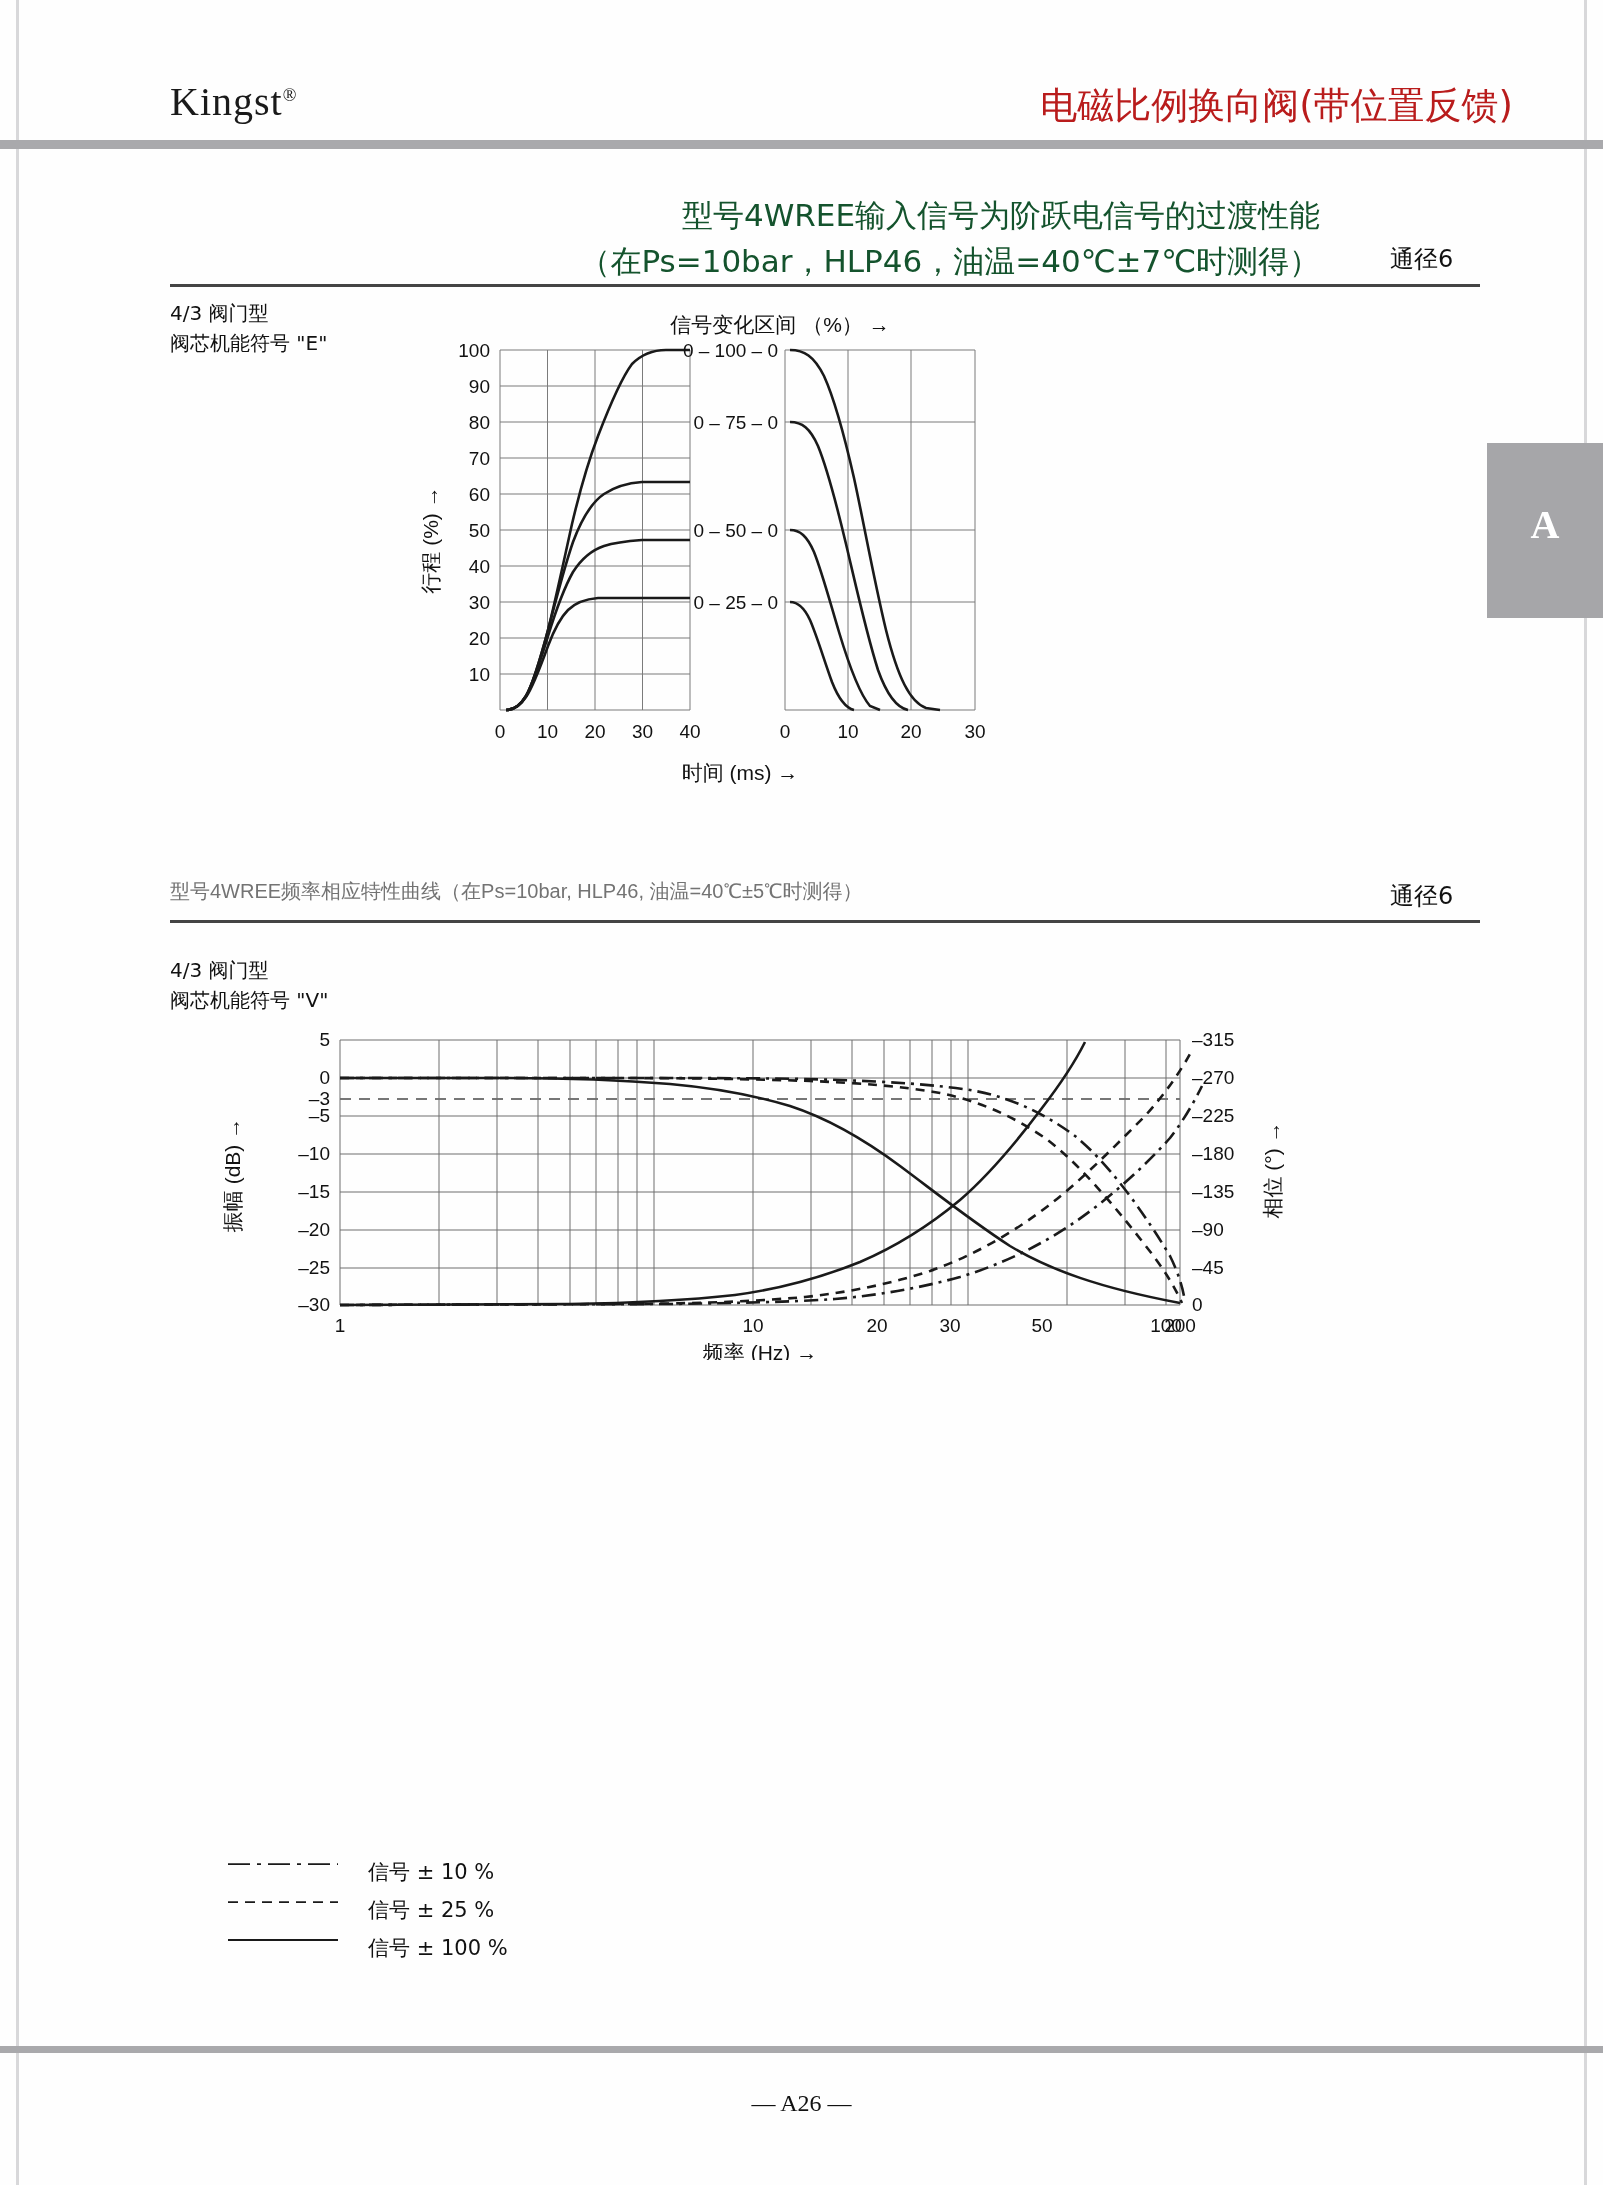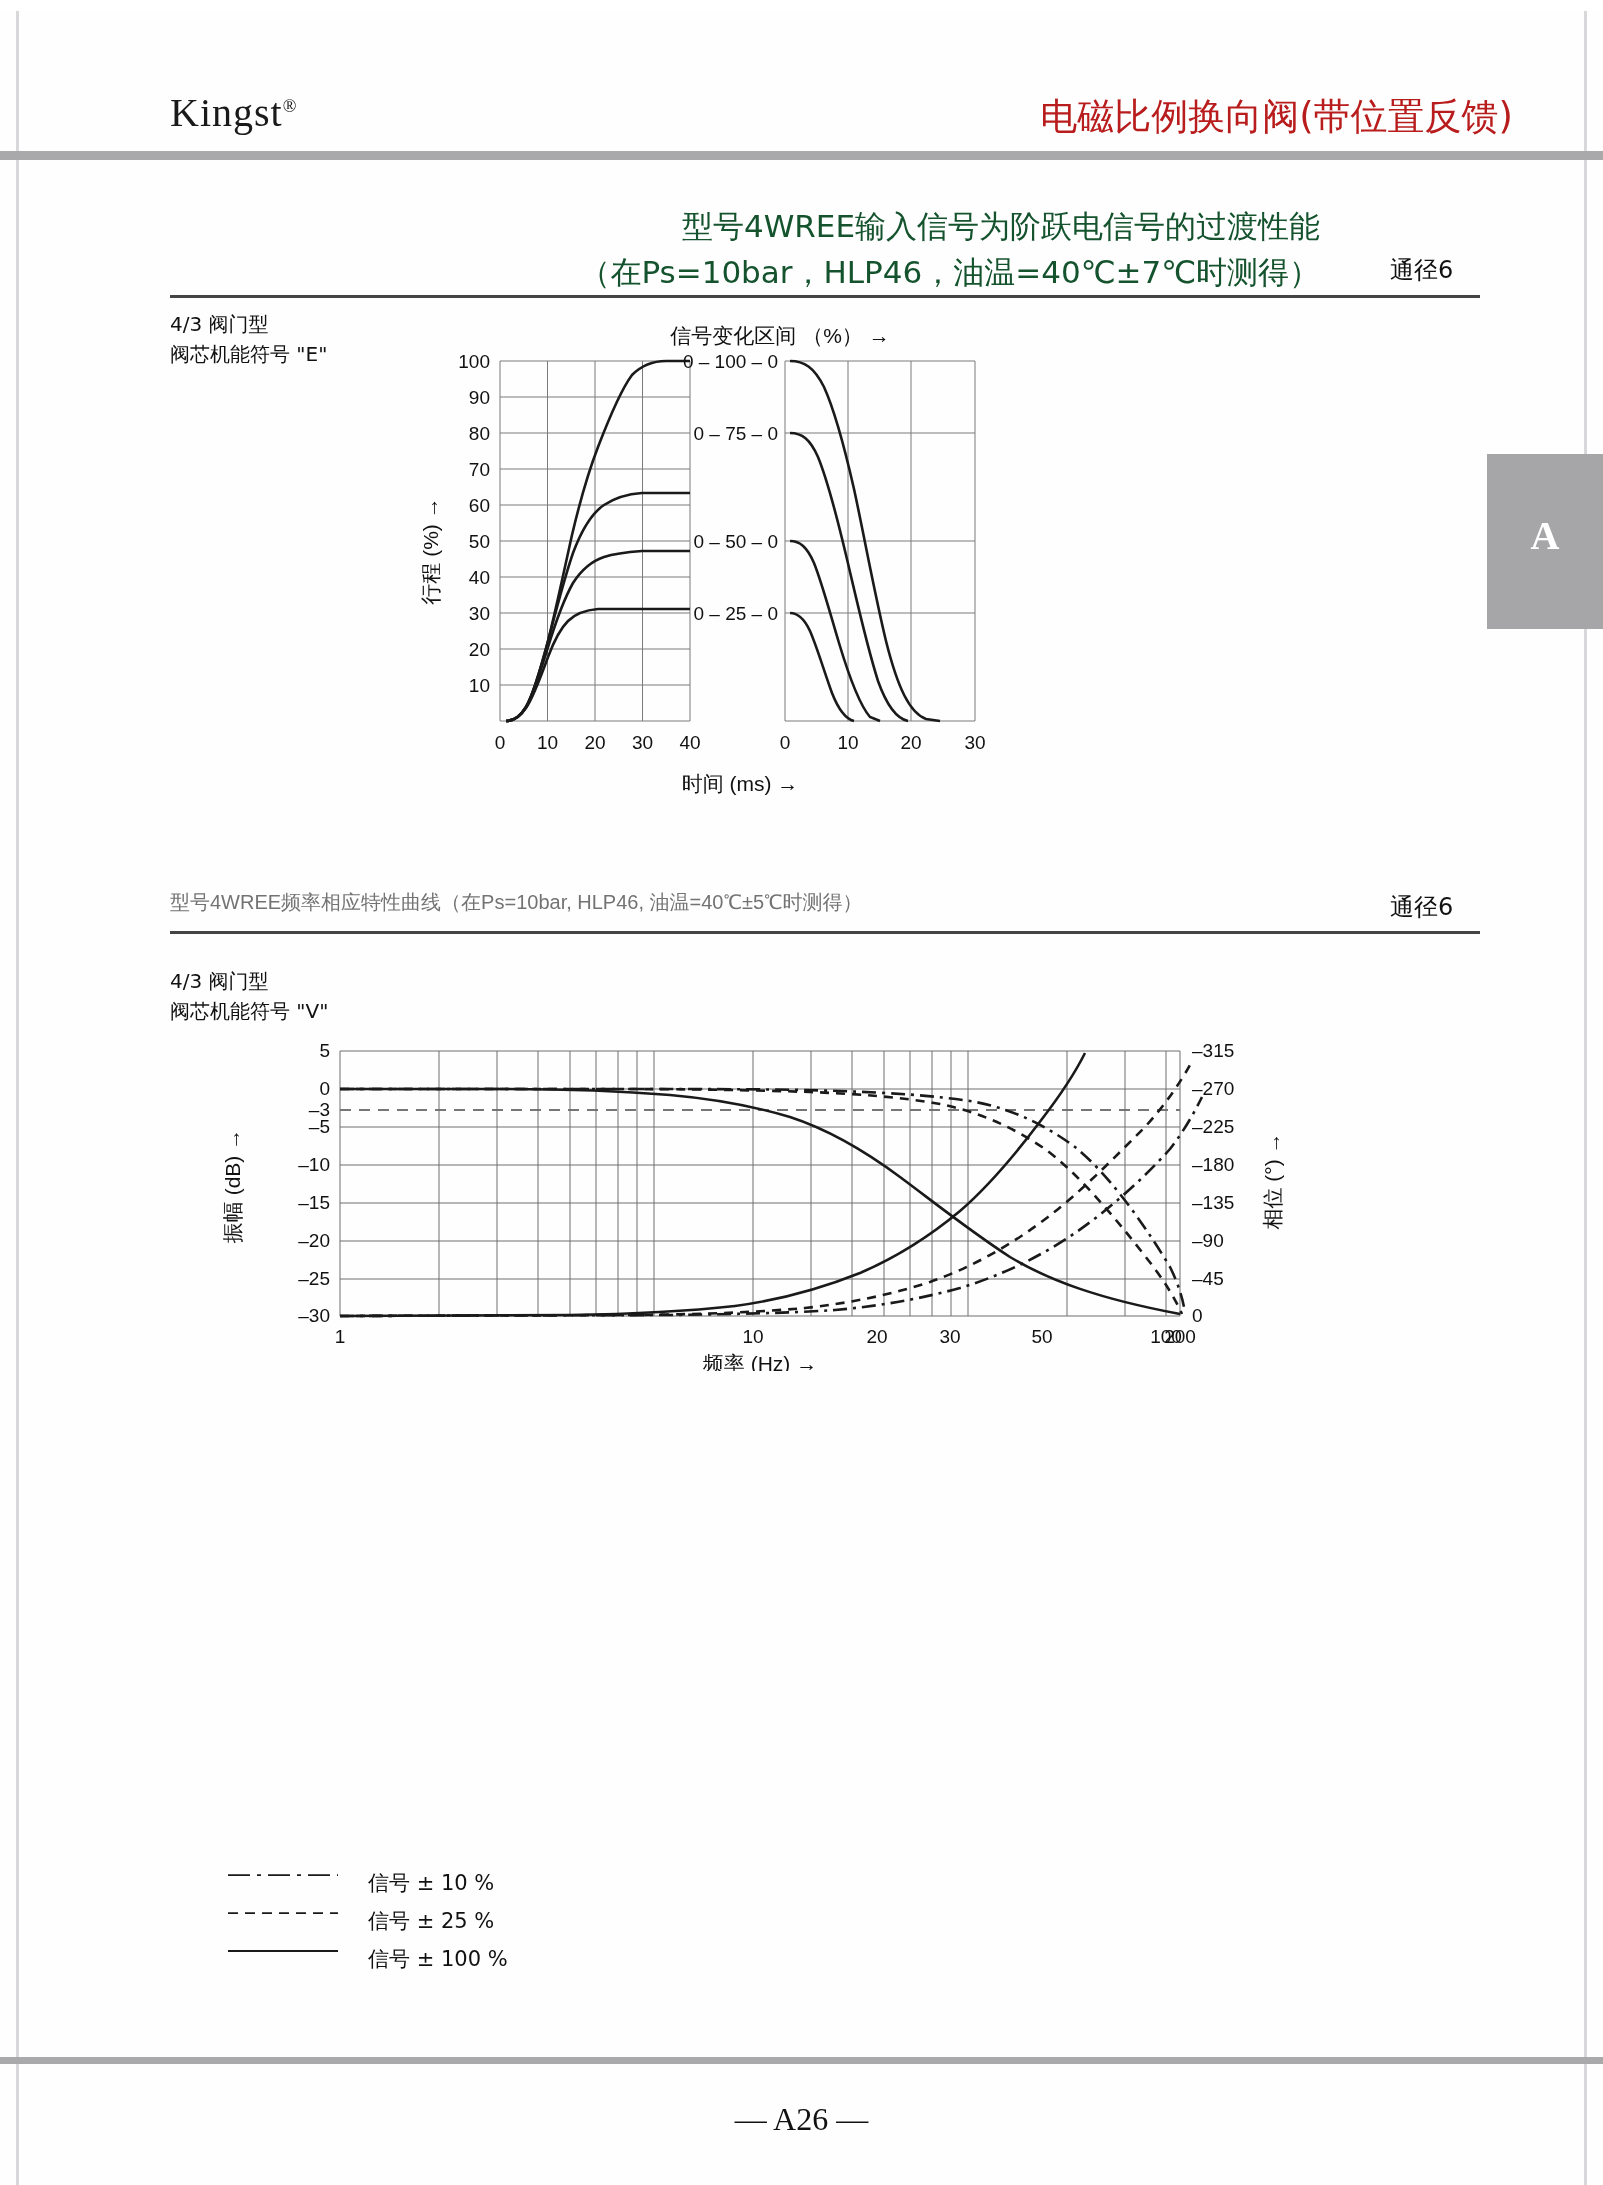--- a/index.html
+++ b/index.html
@@ -7,21 +7,20 @@
     width:1603px;height:2185px;
     background:#ffffff;
     font-family:"Liberation Sans", sans-serif;
     color:#1a1a1a;
     position:relative;
     overflow:hidden;
   }
   .page{
     position:absolute;inset:0;
     background:#fefefe;
-    margin-top:11px;
   }
   
   .header{
     position:absolute;left:0;top:0;width:1603px;height:152px;
   }
   .brand{
     position:absolute;left:170px;top:78px;
     font-family:"Liberation Serif", serif;
     font-size:40px;letter-spacing:1px;color:#1a1a1a;
   }
@@ -90,21 +89,21 @@
   }
   .legend-row{height:38px;position:relative;}
   .legend-row .lbl{position:absolute;left:140px;top:13px;}
   .legend-row .ln{position:absolute;left:0;top:18px;width:110px;height:2px;}
   
   .footer-rule{
     position:absolute;left:0;top:2046px;width:1603px;height:7px;background:#a9a9ac;
   }
   .footer-text{
     position:absolute;left:0;right:0;top:2090px;text-align:center;
-    font-family:"Liberation Serif", serif;font-size:32px;color:#111;
+    font-family:"Liberation Serif", serif;font-size:24px;color:#111;
   }
   .edge-l{position:absolute;left:16px;top:0;width:3px;height:2185px;background:#d8d8da;}
   .edge-r{position:absolute;right:16px;top:0;width:3px;height:2185px;background:#d8d8da;}
 </style>
 </head>
 <body>
 
 <div class="page">
   <div class="edge-l"></div>
   <div class="edge-r"></div>

